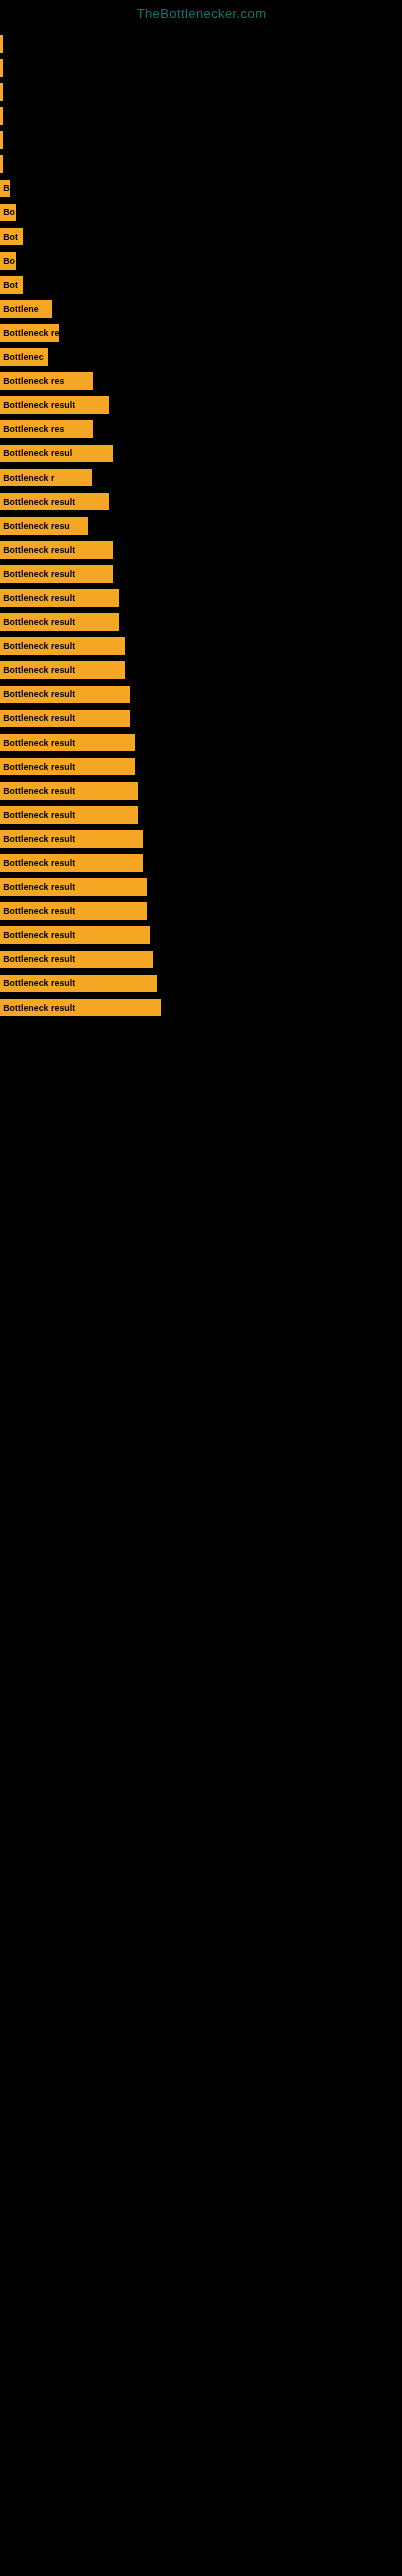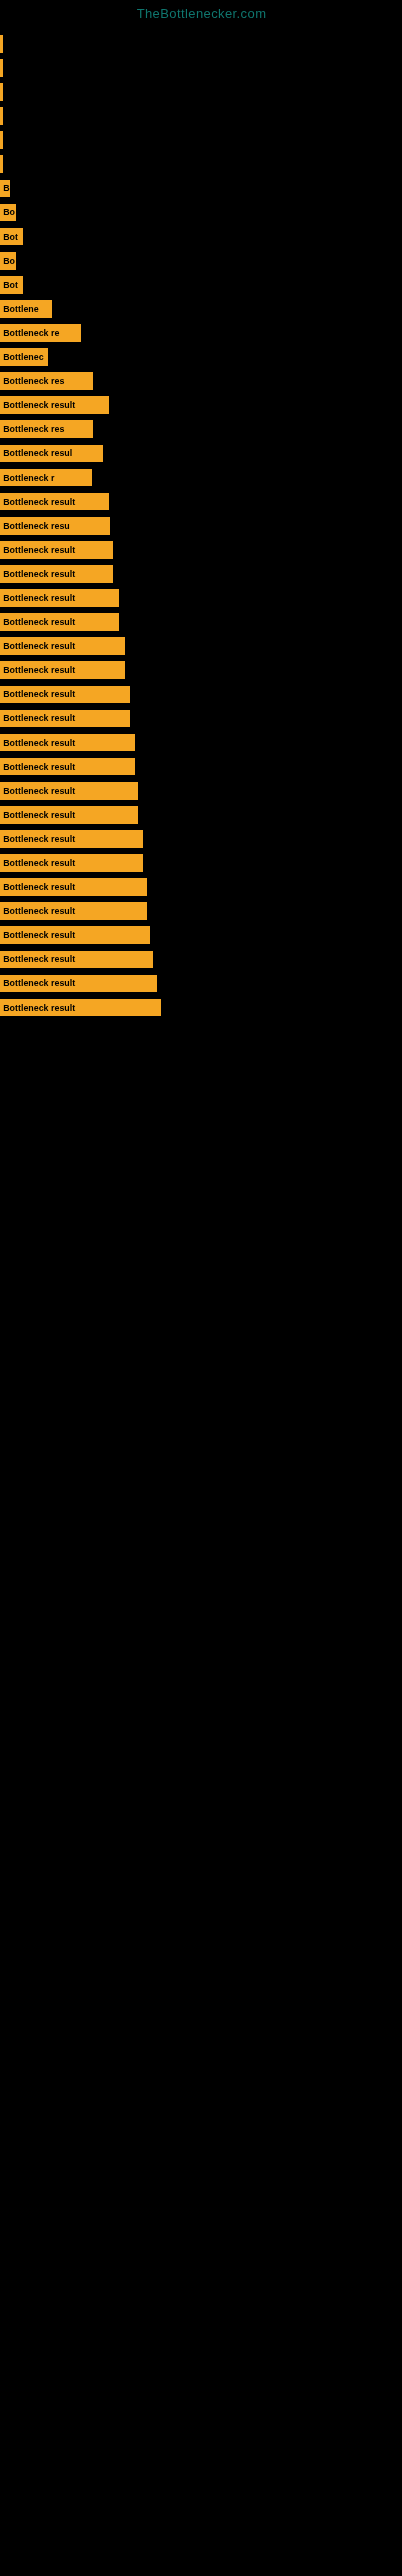--- a/index.html
+++ b/index.html
@@ -95,21 +95,21 @@
       <div class="bar" style="width: 22.5px;">
         <span class="bar-label">Bot</span>
       </div>
     </div>
     <div class="bar-row">
       <div class="bar" style="width: 52px;">
         <span class="bar-label">Bottlene</span>
       </div>
     </div>
     <div class="bar-row">
-      <div class="bar" style="width: 81px;">
+      <div class="bar" style="width: 59px;">
         <span class="bar-label">Bottleneck re</span>
       </div>
     </div>
     <div class="bar-row">
       <div class="bar" style="width: 48px;">
         <span class="bar-label">Bottlenec</span>
       </div>
     </div>
     <div class="bar-row">
       <div class="bar" style="width: 93px;">
@@ -120,36 +120,36 @@
       <div class="bar" style="width: 109px;">
         <span class="bar-label">Bottleneck result</span>
       </div>
     </div>
     <div class="bar-row">
       <div class="bar" style="width: 93px;">
         <span class="bar-label">Bottleneck res</span>
       </div>
     </div>
     <div class="bar-row">
-      <div class="bar" style="width: 103px;">
+      <div class="bar" style="width: 113px;">
         <span class="bar-label">Bottleneck resul</span>
       </div>
     </div>
     <div class="bar-row">
       <div class="bar" style="width: 92px;">
         <span class="bar-label">Bottleneck r</span>
       </div>
     </div>
     <div class="bar-row">
       <div class="bar" style="width: 109px;">
         <span class="bar-label">Bottleneck result</span>
       </div>
     </div>
     <div class="bar-row">
-      <div class="bar" style="width: 110px;">
+      <div class="bar" style="width: 88px;">
         <span class="bar-label">Bottleneck resu</span>
       </div>
     </div>
     <div class="bar-row">
       <div class="bar" style="width: 113px;">
         <span class="bar-label">Bottleneck result</span>
       </div>
     </div>
     <div class="bar-row">
       <div class="bar" style="width: 113px;">

